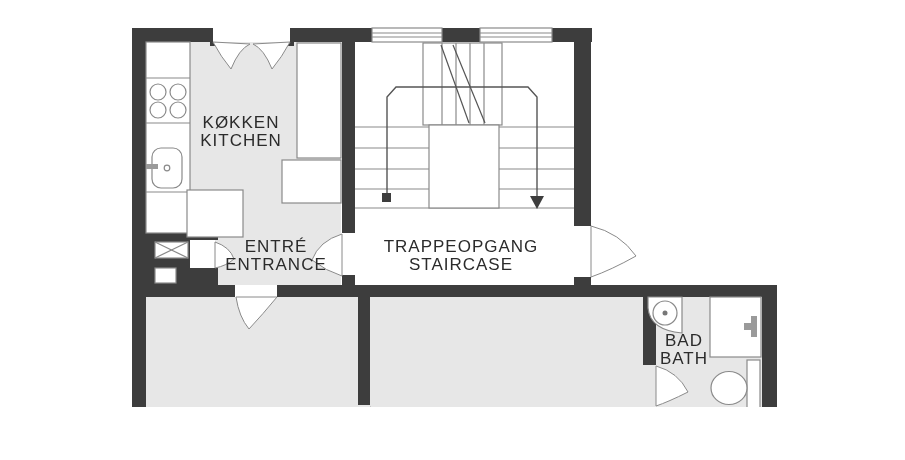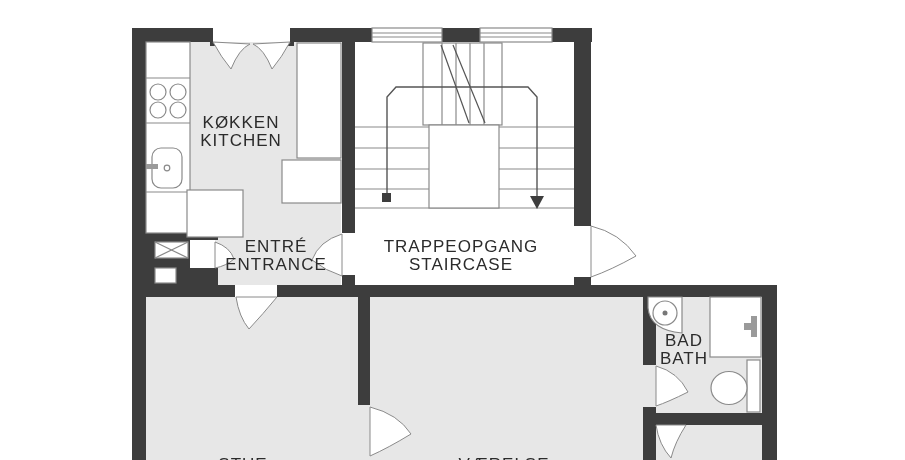--- a/index.html
+++ b/index.html
@@ -1,16 +1,16 @@
 <!DOCTYPE html>
 <html style="--bg: #ffffff; --wall: #3d3d3d; --floor: #e7e7e7; --line: #8a8a8a; --fixture: #9a9a9a; --text: #2b2b2b;"><head>
 <meta charset="utf-8">
 <style>
   html,body{margin:0;padding:0;background:#fff;}
-  .plan-wrap{width:905px;height:460px;overflow:hidden;background:var(--bg,#fff);}
+  .plan-wrap{width:905px;height:407px;overflow:hidden;background:var(--bg,#fff);}
   svg{display:block;font-family:"Liberation Sans", sans-serif;}
   .wall{fill:var(--wall,#3d3d3d);stroke:none;}
   .floor{fill:var(--floor,#e7e7e7);stroke:none;}
   .fix{fill:#ffffff;stroke:var(--line,#8a8a8a);stroke-width:1.2;}
   .thin{fill:none;stroke:var(--line,#8a8a8a);stroke-width:1.2;}
   .fan{fill:#ffffff;stroke:var(--line,#9a9a9a);stroke-width:1;}
   .rail{fill:none;stroke:#555;stroke-width:1.4;}
   .dark{fill:var(--wall,#3d3d3d);}
   .metal{fill:var(--fixture,#9a9a9a);}
   .lbl{fill:var(--text,#2b2b2b);font-size:17px;letter-spacing:1px;text-anchor:middle;}

